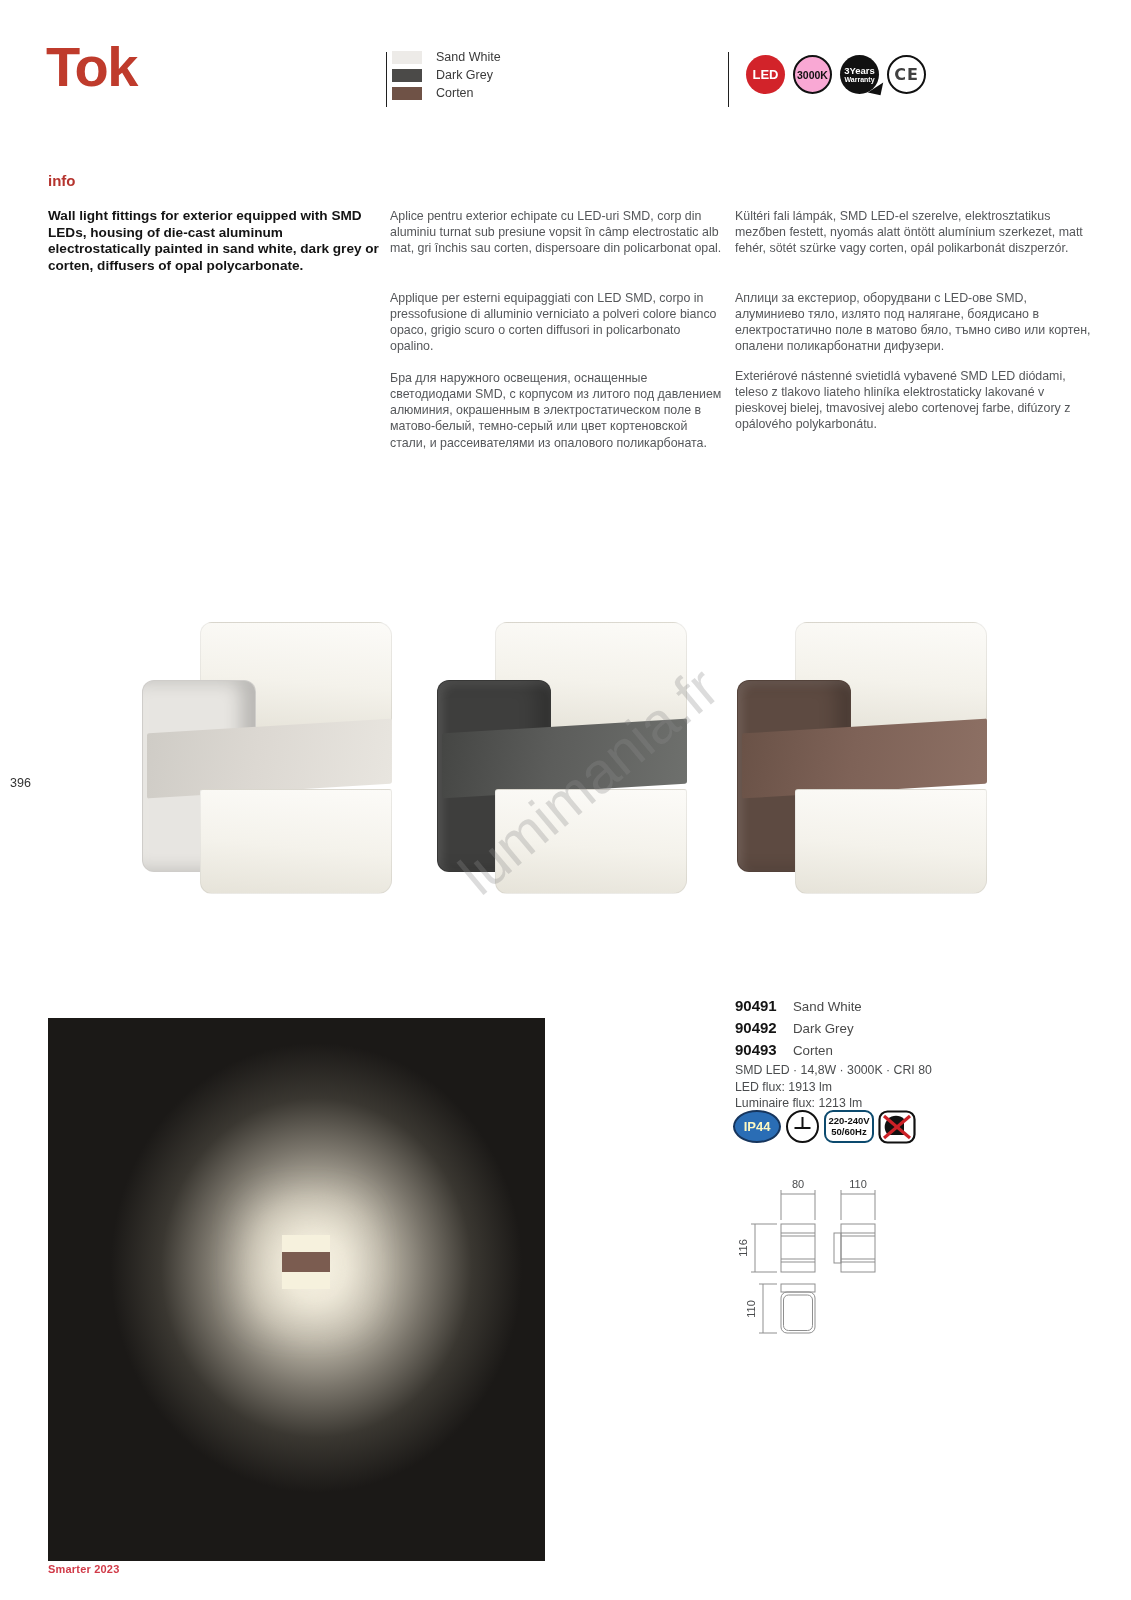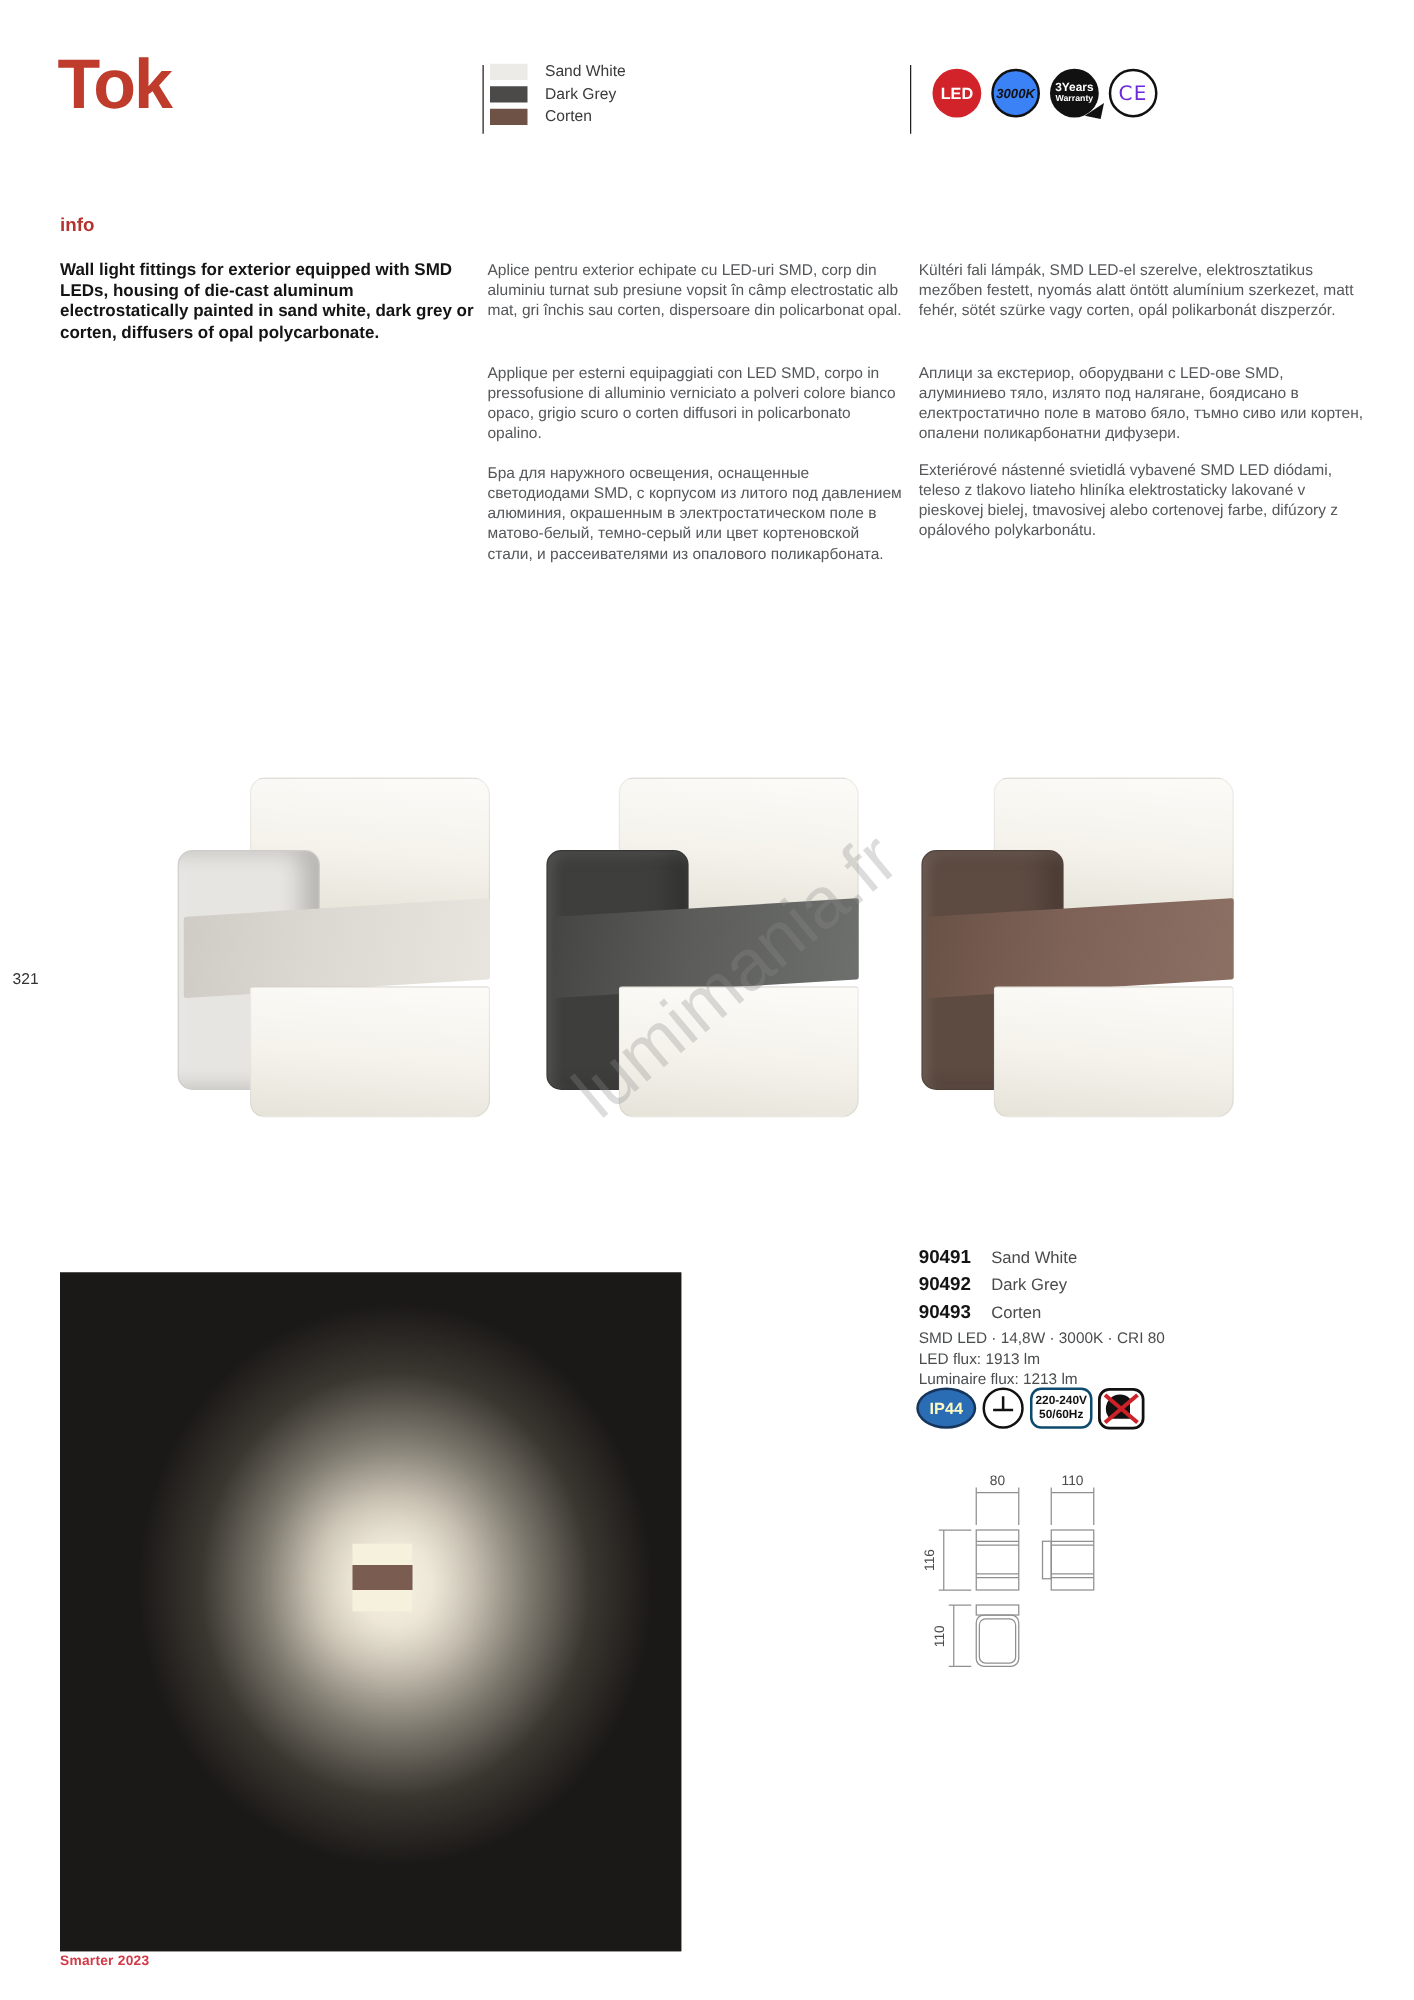--- a/index.html
+++ b/index.html
@@ -14,29 +14,29 @@
   .vline.v2{left:728px;top:52px;height:55px;}
 
   .swatch-row{position:absolute;left:392px;display:flex;align-items:center;gap:14px;height:14px;}
   .swatch{width:30px;height:13px;background:#eee;}
   .swatch-label{font-size:12.5px;color:#3a3a3a;white-space:nowrap;}
 
   .badges{position:absolute;left:746px;top:55px;display:flex;gap:8px;align-items:center;}
   .badge{width:39px;height:39px;border-radius:50%;display:flex;flex-direction:column;
          align-items:center;justify-content:center;font-weight:700;box-sizing:border-box;}
   .badge.led{background:var(--led-red);color:#fff;font-size:13px;}
-  .badge.temp{background:#3b82f6;border:2px solid #111;color:#111;font-size:10.5px;font-style:italic;}
+  .badge.temp{background:#f9a8d4;border:2px solid #111;color:#111;font-size:10.5px;}
   .badge.warranty{background:#111;color:#fff;position:relative;}
   .badge.warranty .l1{font-size:9.5px;line-height:10px;}
   .badge.warranty .l2{font-size:7px;line-height:8px;font-weight:700;}
   .badge.warranty::after{content:"";position:absolute;right:-3px;bottom:0px;width:0;height:0;
         border-style:solid;border-width:0 0 13px 13px;
         border-color:transparent transparent #111 transparent;transform:rotate(12deg);}
-  .badge.ce{background:#fff;border:2px solid #111;color:#6d28d9;font-size:16px;
-            font-family:"DejaVu Sans", sans-serif;letter-spacing:1px;font-weight:400;}
+  .badge.ce{background:#fff;border:2px solid #111;color:#404040;font-size:16px;
+            font-family:"DejaVu Sans", sans-serif;letter-spacing:1px;font-weight:700;}
 
   
   .info-h{position:absolute;left:48px;top:172px;font-size:15px;font-weight:700;color:var(--info-red);}
   .para{position:absolute;font-size:12.4px;line-height:1.3;color:var(--text-grey);}
   .para.en{font-weight:700;color:#141414;font-size:13.6px;line-height:1.23;}
 
   
   .lamp{position:absolute;width:250px;height:272px;}
   .backplate{position:absolute;left:0;top:58px;width:112px;height:190px;border-radius:12px;
              background:var(--plate);
@@ -156,21 +156,21 @@
   <div class="lamp" style="left: 737px; top: 622px; --plate: #5d4a41; --band: #7e6257; --band-dark: #6a5247; --band-light: #8d7064;">
     <div class="diff top"></div>
     <div class="backplate"></div>
     <div class="screw"></div>
     <div class="band"></div>
     <div class="diff bottom"></div>
   </div>
 
   <div class="watermark">lumimania.fr</div>
 
-  <div class="page-number">321</div>
+  <div class="page-number">396</div>
 
   <div class="codes">
     <div class="code-row">
       <span class="code">90491</span>
       <span class="finish">Sand White</span>
     </div>
     <div class="code-row">
       <span class="code">90492</span>
       <span class="finish">Dark Grey</span>
     </div>

